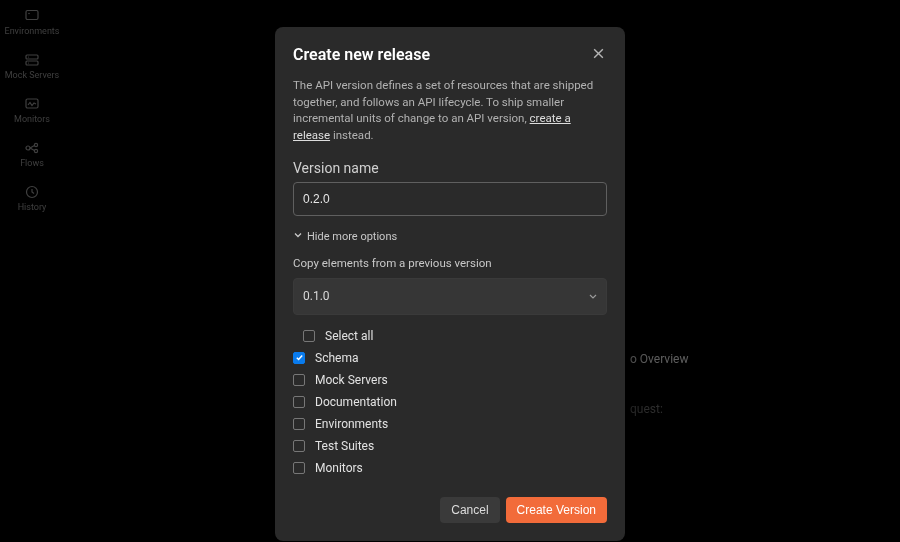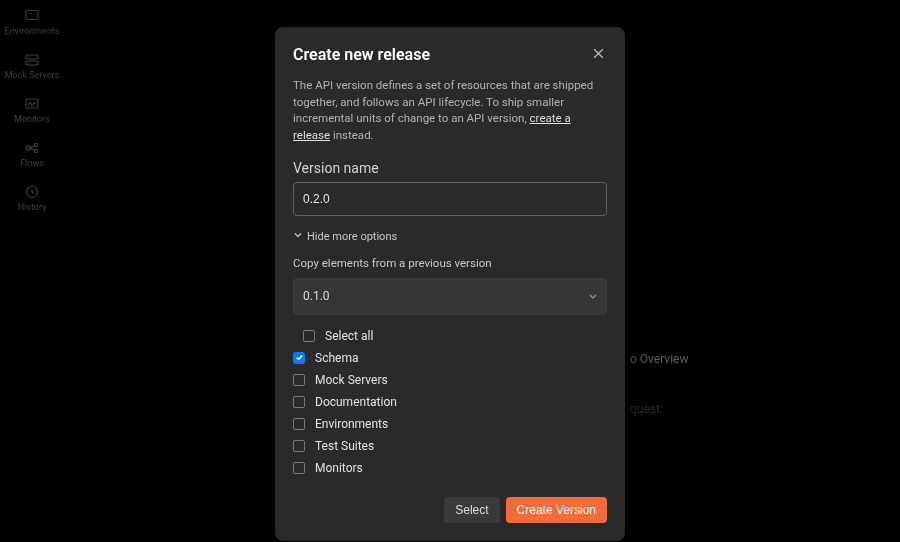--- a/index.html
+++ b/index.html
@@ -190,17 +190,17 @@
       <span class="checkbox"></span>
       <span>Test Suites</span>
     </label>
     <label class="check-row">
       <span class="checkbox"></span>
       <span>Monitors</span>
     </label>
   </div>
 
   <div class="modal-actions">
-    <button class="btn btn-secondary">Select</button>
+    <button class="btn btn-secondary">Cancel</button>
     <button class="btn btn-primary">Create Version</button>
   </div>
 
 </div>
 
 </body></html>

